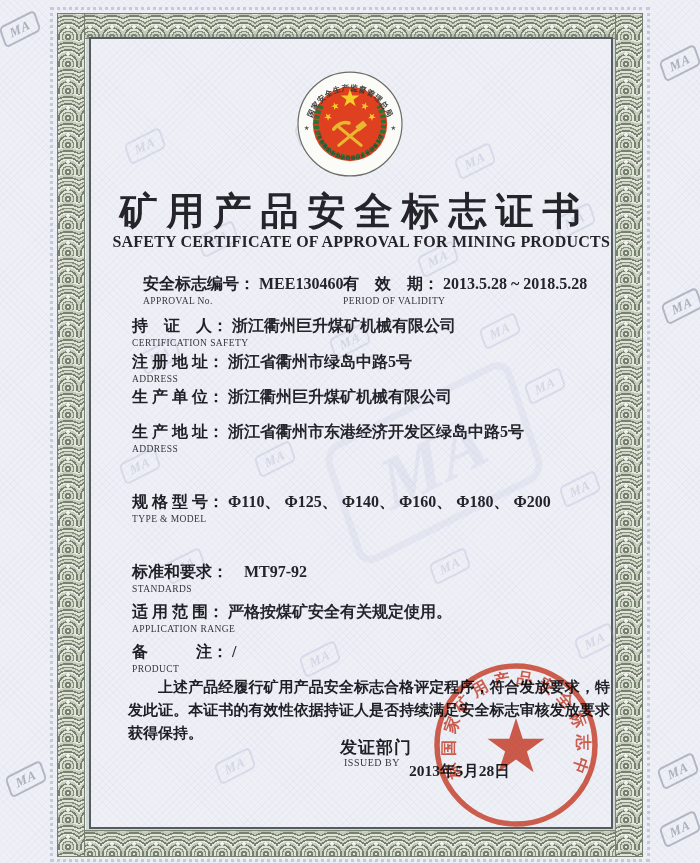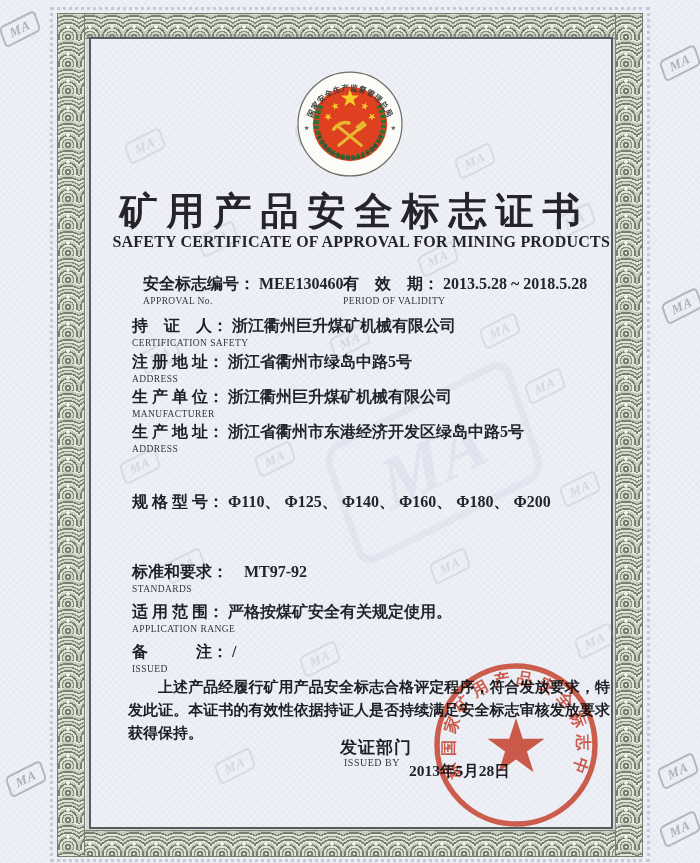--- a/index.html
+++ b/index.html
@@ -177,40 +177,40 @@
   <div class="row" style="top:316px">
     <span class="lbl">持　证　人：</span><span class="val">浙江衢州巨升煤矿机械有限公司</span>
     <div class="en">CERTIFICATION SAFETY</div>
   </div>
   <div class="row" style="top:352px">
     <span class="lbl">注 册 地 址：</span><span class="val">浙江省衢州市绿岛中路5号</span>
     <div class="en">ADDRESS</div>
   </div>
   <div class="row" style="top:387px">
     <span class="lbl">生 产 单 位：</span><span class="val">浙江衢州巨升煤矿机械有限公司</span>
-    <div class="en">MANUFACTURER</div>
   </div>
   <div class="row" style="top:422px">
     <span class="lbl">生 产 地 址：</span><span class="val">浙江省衢州市东港经济开发区绿岛中路5号</span>
     <div class="en">ADDRESS</div>
   </div>
   <div class="row" style="top:492px">
     <span class="lbl">规 格 型 号：</span><span class="val">Φ110、 Φ125、 Φ140、 Φ160、 Φ180、 Φ200</span>
+    <div class="en">TYPE &amp; MODEL</div>
   </div>
   <div class="row" style="top:562px">
     <span class="lbl">标准和要求：</span><span class="val" style="margin-left:16px">MT97-92</span>
     <div class="en">STANDARDS</div>
   </div>
   <div class="row" style="top:602px">
     <span class="lbl">适 用 范 围：</span><span class="val">严格按煤矿安全有关规定使用。</span>
     <div class="en">APPLICATION RANGE</div>
   </div>
   <div class="row" style="top:642px">
     <span class="lbl">备　　　注：</span><span class="val">/</span>
-    <div class="en">ISSUED</div>
+    <div class="en">PRODUCT</div>
   </div>
 
   <div class="paragraph">上述产品经履行矿用产品安全标志合格评定程序，符合发放要求，特发此证。本证书的有效性依据持证人是否持续满足安全标志审核发放要求获得保持。</div>
 
   <div class="issued-cn">发证部门</div>
   <div class="issued-en">ISSUED BY</div>
   <div class="issue-date">2013年5月28日</div>
 
   <svg class="seal" viewBox="0 0 170 170">
     <defs>

